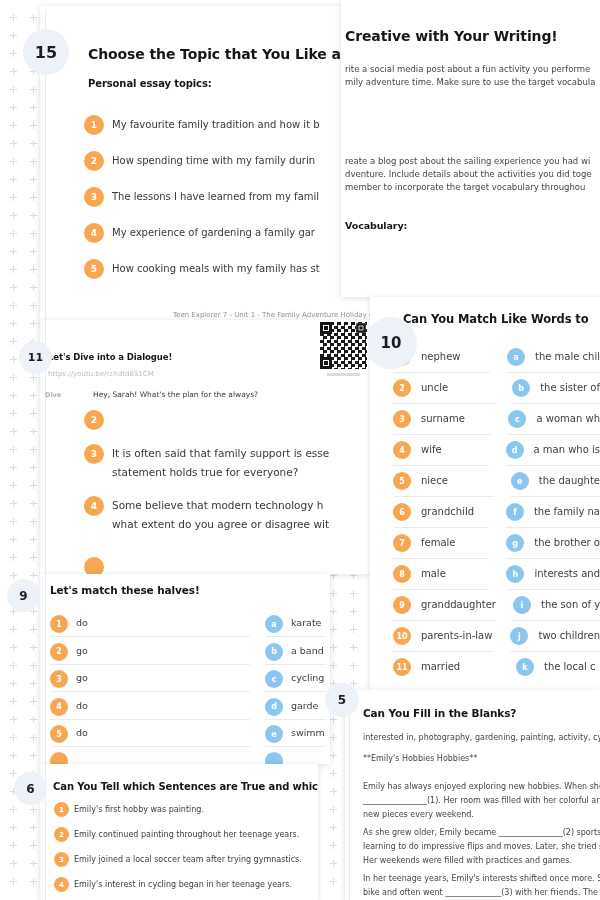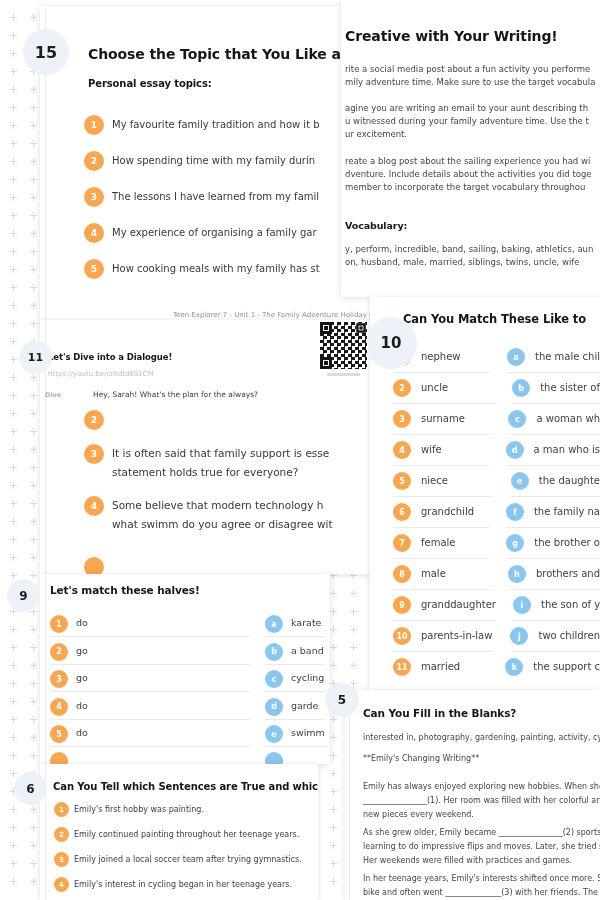--- a/index.html
+++ b/index.html
@@ -1599,55 +1599,46 @@
       <div class="item15">
         <span class="oc c20">3</span>
         <div class="itxt">
           <div class="nw">The lessons I have learned from my famil</div>
           <div class="nw"></div>
         </div>
       </div>
       <div class="item15">
         <span class="oc c20">4</span>
         <div class="itxt">
-          <div class="nw">My experience of organising a family gar</div>
+          <div class="nw">My experience of gardening a family gar</div>
           <div class="nw"></div>
         </div>
       </div>
       <div class="item15">
         <span class="oc c20">5</span>
         <div class="itxt">
           <div class="nw">How cooking meals with my family has st</div>
         </div>
       </div>
     </div>
   <div id="t15-footer" class="abs nw">Teen Explorer 7 - Unit 1 - The Family Adventure Holiday (24/25) (</div>
 </div>
 
 <div id="cardCr" class="card">
   <div id="cr-title" class="abs h nw">Creative with Your Writing!</div>
   <div id="cr-p1" class="abs crp">
     <div class="nw">rite a social media post about a fun activity you performe</div>
     <div class="nw">mily adventure time. Make sure to use the target vocabula</div>
   </div>
-  <div id="cr-p2" class="abs crp">
-    <div class="nw">agine you are writing an email to your aunt describing th</div>
-    <div class="nw">u witnessed during your family adventure time. Use the t</div>
-    <div class="nw">ur excitement.</div>
-  </div>
   <div id="cr-p3" class="abs crp">
     <div class="nw">reate a blog post about the sailing experience you had wi</div>
     <div class="nw">dventure. Include details about the activities you did toge</div>
     <div class="nw">member to incorporate the target vocabulary throughou</div>
   </div>
   <div id="cr-vh" class="abs h nw">Vocabulary:</div>
-  <div id="cr-v" class="abs">
-    <div class="nw">y, perform, incredible, band, sailing, baking, athletics, aun</div>
-    <div class="nw">on, husband, male, married, siblings, twins, uncle, wife</div>
-  </div>
 </div>
 
 <div id="card11" class="card">
   <div class="vline" style="left:5px"></div>
   <div id="d-title" class="abs h nw">Let's Dive into a Dialogue!</div>
   <div id="d-link" class="abs nw">https://youtu.be/rzXdtd6S1CM</div>
   <div id="d-speaker" class="abs nw">Dive</div>
   <div id="d-speech" class="abs nw">Hey, Sarah! What's the plan for the always?</div>
   <div id="d-items" class="abs">
 
@@ -1658,29 +1649,29 @@
         <span class="oc c20">3</span>
         <div class="itxt">
           <div class="nw">It is often said that family support is esse</div>
           <div class="nw">statement holds true for everyone?</div>
         </div>
       </div>
       <div class="item11">
         <span class="oc c20">4</span>
         <div class="itxt">
           <div class="nw">Some believe that modern technology h</div>
-          <div class="nw">what swimm do you agree or disagree wit</div>
+          <div class="nw">what extent do you agree or disagree wit</div>
         </div>
       </div>
     </div>
   <span id="d-partial" class="abs oc c20"></span>
 </div>
 
 <div id="card10" class="card">
-  <div id="m-title" class="abs h nw">Can You Match These Like to</div>
+  <div id="m-title" class="abs h nw">Can You Match Like Words to</div>
   <div id="m-rows" class="abs">
 
   <div class="mrow">
         <div class="mcell mcell-l">
           <span class="oc c18">1</span>
           <span class="mtext">nephew</span>
         </div>
         <div class="mcell mcell-r">
           <span class="bc c18">a</span>
           <span class="mtext">the male chil</span>
@@ -1746,21 +1737,21 @@
           <span class="mtext">the brother o</span>
         </div>
       </div>
       <div class="mrow">
         <div class="mcell mcell-l">
           <span class="oc c18">8</span>
           <span class="mtext">male</span>
         </div>
         <div class="mcell mcell-r">
           <span class="bc c18">h</span>
-          <span class="mtext">brothers and</span>
+          <span class="mtext">interests and</span>
         </div>
       </div>
       <div class="mrow">
         <div class="mcell mcell-l">
           <span class="oc c18">9</span>
           <span class="mtext">granddaughter</span>
         </div>
         <div class="mcell mcell-r">
           <span class="bc c18">i</span>
           <span class="mtext">the son of yo</span>
@@ -1776,21 +1767,21 @@
           <span class="mtext">two children</span>
         </div>
       </div>
       <div class="mrow">
         <div class="mcell mcell-l">
           <span class="oc c18">11</span>
           <span class="mtext">married</span>
         </div>
         <div class="mcell mcell-r">
           <span class="bc c18">k</span>
-          <span class="mtext">the support c</span>
+          <span class="mtext">the local c</span>
         </div>
       </div>
     </div>
 </div>
 
 <div id="card9" class="card">
   <div class="vline" style="left:5px"></div>
   <div id="h-title" class="abs h nw">Let's match these halves!</div>
   <div id="h-rows" class="abs">
 
@@ -1870,21 +1861,21 @@
         <span class="oc c15">4</span>
         <div class="itxt nw">Emily's interest in cycling began in her teenage years.</div>
       </div>
     </div>
 </div>
 
 <div id="card5" class="card">
   <div class="vline" style="left:4px"></div>
   <div id="f-title" class="abs h nw">Can You Fill in the Blanks?</div>
   <div id="f-bank" class="abs nw">interested in, photography, gardening, painting, activity, cycli</div>
-  <div id="f-sub" class="abs nw">**Emily's Changing Writing**</div>
+  <div id="f-sub" class="abs nw">**Emily's Hobbies Hobbies**</div>
   <div id="f-p1" class="abs fp5">
     <div class="nw">Emily has always enjoyed exploring new hobbies. When she wa</div>
     <div class="nw">________________(1). Her room was filled with her colorful artw</div>
     <div class="nw">new pieces every weekend.</div>
   </div>
   <div id="f-p2" class="abs fp5">
     <div class="nw">As she grew older, Emily became ________________(2) sports. S</div>
     <div class="nw">learning to do impressive flips and moves. Later, she tried soc</div>
     <div class="nw">Her weekends were filled with practices and games.</div>
   </div>

